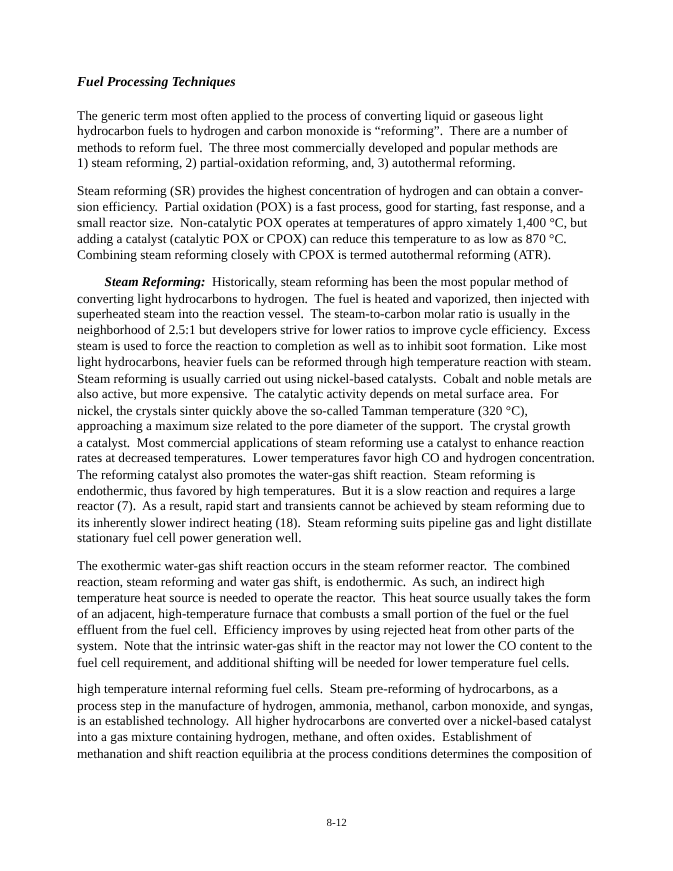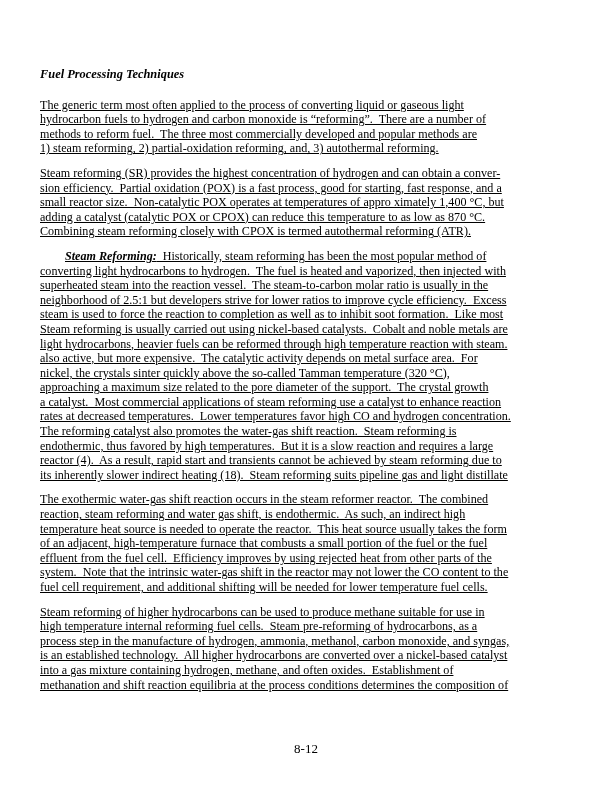--- a/index.html
+++ b/index.html
@@ -10,50 +10,49 @@
   .page {
     position: relative;
     width: 612px;
     height: 792px;
     background: #ffffff;
     color: #000000;
     font-family: "Liberation Serif", "DejaVu Serif", serif;
     font-size: 12.1px;
     line-height: 14.6px;
     box-sizing: border-box;
-    padding: 67px 60px 0 40px;
+    padding: 67px 60px 0 70px;
     overflow: hidden;
   }
   .heading {
     font-size: 12.4px;
     font-weight: 700;
     font-style: italic;
     margin: 0 0 16px 0;
     line-height: 14.6px;
   }
   .para {
     margin: 0 0 10px 0;
-    text-decoration: underline;
   }
   .line {
     display: block;
     white-space: pre;
   }
   .lead {
     font-weight: 700;
     font-style: italic;
     margin-left: 25px;
   }
   .footer {
     position: absolute;
     top: 742px;
     left: 0;
     width: 612px;
     text-align: center;
-    font-size: 13px;
+    font-size: 10px;
   }
 </style>
 </head>
 <body>
 
 <div class="page">
   <h1 class="heading">Fuel Processing Techniques</h1>
 
   <main class="body">
       <p class="para">
@@ -68,43 +67,43 @@
         <span class="line">small reactor size.  Non-catalytic POX operates at temperatures of appro ximately 1,400 °C, but</span>
         <span class="line">adding a catalyst (catalytic POX or CPOX) can reduce this temperature to as low as 870 °C.</span>
         <span class="line">Combining steam reforming closely with CPOX is termed autothermal reforming (ATR).</span>
       </p>
       <p class="para">
         <span class="line"><span class="lead">Steam Reforming:</span>  Historically, steam reforming has been the most popular method of</span>
         <span class="line">converting light hydrocarbons to hydrogen.  The fuel is heated and vaporized, then injected with</span>
         <span class="line">superheated steam into the reaction vessel.  The steam-to-carbon molar ratio is usually in the</span>
         <span class="line">neighborhood of 2.5:1 but developers strive for lower ratios to improve cycle efficiency.  Excess</span>
         <span class="line">steam is used to force the reaction to completion as well as to inhibit soot formation.  Like most</span>
+        <span class="line">light hydrocarbons, heavier fuels can be reformed through high temperature reaction with steam.</span>
         <span class="line">Steam reforming is usually carried out using nickel-based catalysts.  Cobalt and noble metals are</span>
-        <span class="line">light hydrocarbons, heavier fuels can be reformed through high temperature reaction with steam.</span>
         <span class="line">also active, but more expensive.  The catalytic activity depends on metal surface area.  For</span>
         <span class="line">nickel, the crystals sinter quickly above the so-called Tamman temperature (320 °C),</span>
         <span class="line">approaching a maximum size related to the pore diameter of the support.  The crystal growth</span>
         <span class="line">a catalyst.  Most commercial applications of steam reforming use a catalyst to enhance reaction</span>
         <span class="line">rates at decreased temperatures.  Lower temperatures favor high CO and hydrogen concentration.</span>
         <span class="line">The reforming catalyst also promotes the water-gas shift reaction.  Steam reforming is</span>
         <span class="line">endothermic, thus favored by high temperatures.  But it is a slow reaction and requires a large</span>
-        <span class="line">reactor (4).  As a result, rapid start and transients cannot be achieved by steam reforming due to</span>
+        <span class="line">reactor (7).  As a result, rapid start and transients cannot be achieved by steam reforming due to</span>
         <span class="line">its inherently slower indirect heating (18).  Steam reforming suits pipeline gas and light distillate</span>
+        <span class="line">stationary fuel cell power generation well.</span>
       </p>
       <p class="para">
         <span class="line">The exothermic water-gas shift reaction occurs in the steam reformer reactor.  The combined</span>
         <span class="line">reaction, steam reforming and water gas shift, is endothermic.  As such, an indirect high</span>
         <span class="line">temperature heat source is needed to operate the reactor.  This heat source usually takes the form</span>
         <span class="line">of an adjacent, high-temperature furnace that combusts a small portion of the fuel or the fuel</span>
         <span class="line">effluent from the fuel cell.  Efficiency improves by using rejected heat from other parts of the</span>
         <span class="line">system.  Note that the intrinsic water-gas shift in the reactor may not lower the CO content to the</span>
         <span class="line">fuel cell requirement, and additional shifting will be needed for lower temperature fuel cells.</span>
       </p>
       <p class="para">
-        <span class="line">Steam reforming of higher hydrocarbons can be used to produce methane suitable for use in</span>
         <span class="line">high temperature internal reforming fuel cells.  Steam pre-reforming of hydrocarbons, as a</span>
         <span class="line">process step in the manufacture of hydrogen, ammonia, methanol, carbon monoxide, and syngas,</span>
         <span class="line">is an established technology.  All higher hydrocarbons are converted over a nickel-based catalyst</span>
         <span class="line">into a gas mixture containing hydrogen, methane, and often oxides.  Establishment of</span>
         <span class="line">methanation and shift reaction equilibria at the process conditions determines the composition of</span>
       </p>
     </main>
 
   <footer class="footer">
     <span>8-12</span>

